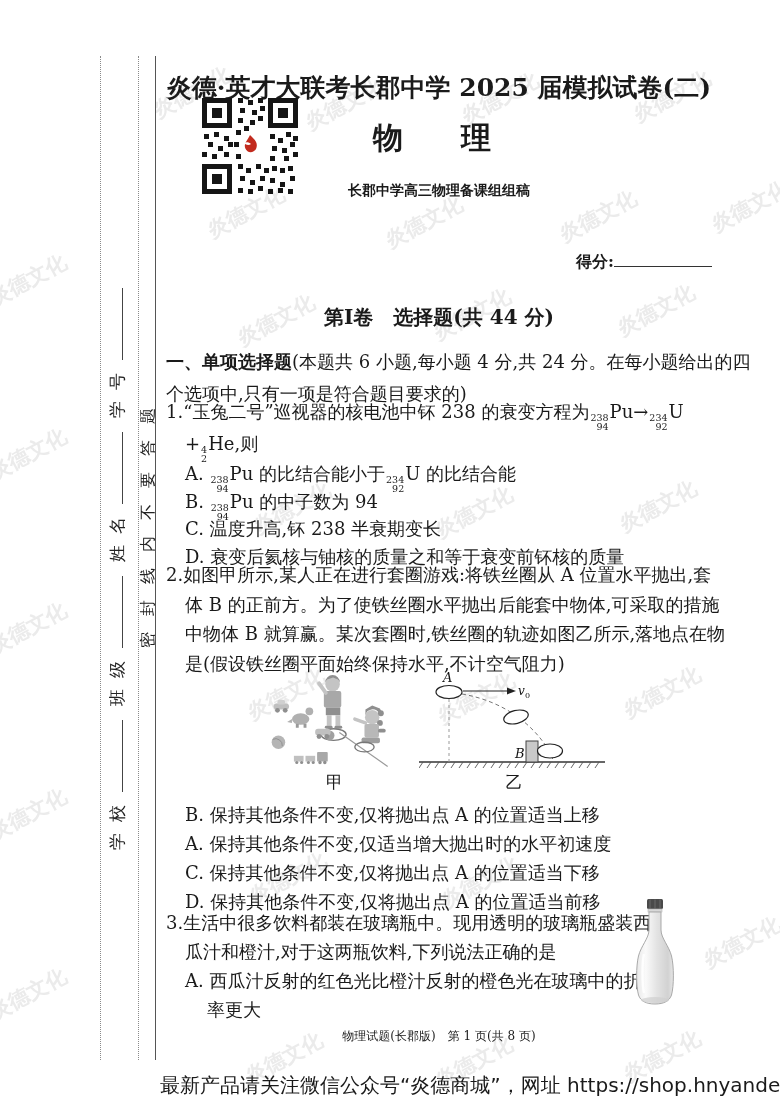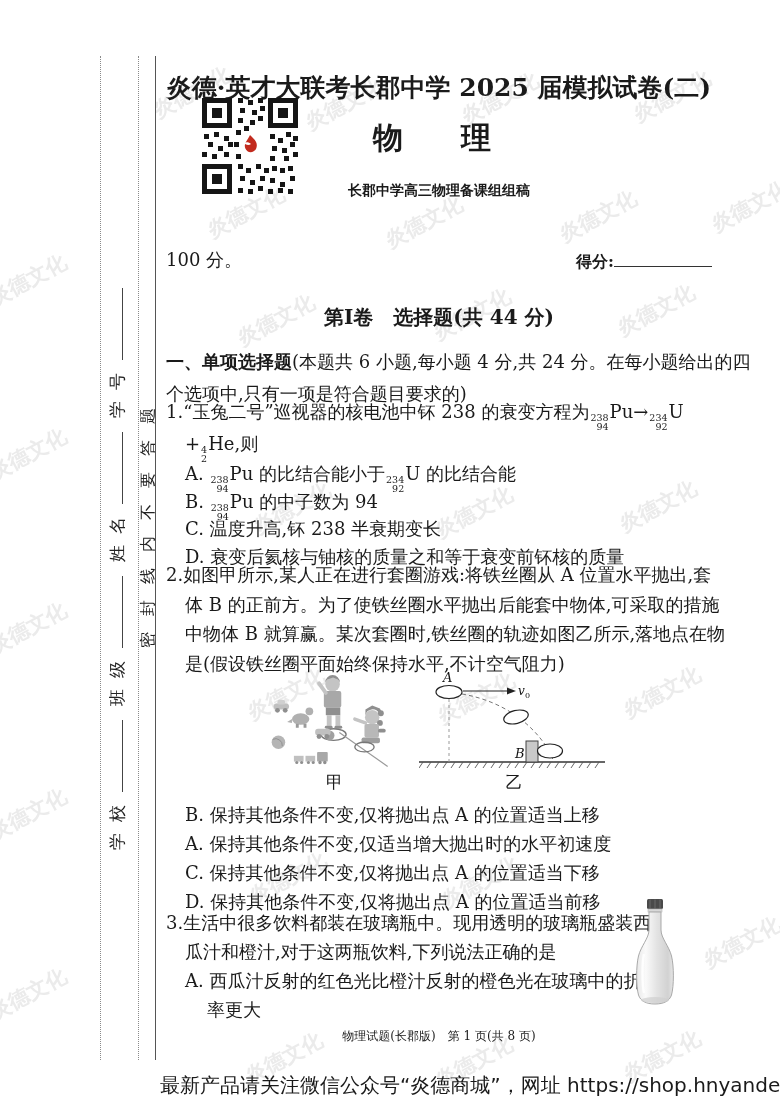--- a/index.html
+++ b/index.html
@@ -162,21 +162,20 @@
   </svg>
 </div>
 
 <div class="col subject center" style="top:118px">物　理</div>
 <div class="col byline center" style="top:182px">长郡中学高三物理备课组组稿</div>
 <div class="col score" style="top:207px">
   <span>得分:</span><span class="score-blank"></span>
 </div>
 
 <div class="col" style="top:244px">
-  <div class="line lh32">100 分。</div>
 </div>
 
 <div class="col center sec-title" style="top:304px">第Ⅰ卷　选择题(共 44 分)</div>
 
 <div class="col" style="top:346px">
   <div class="line lh32">
     <span class="bold-sans">一、单项选择题</span><span>(本题共 6 小题,每小题 4 分,共 24 分。在每小题给出的四</span>
   </div>
   <div class="line lh32">个选项中,只有一项是符合题目要求的)</div>
 </div>

